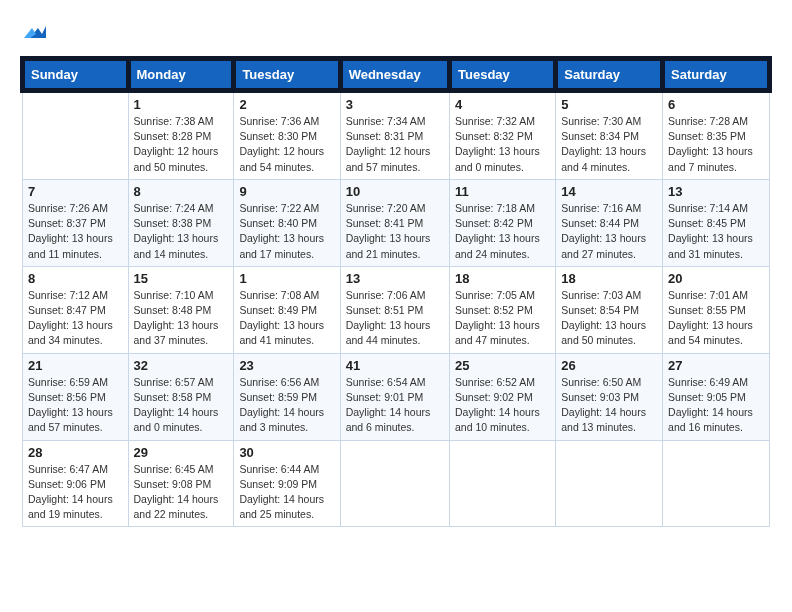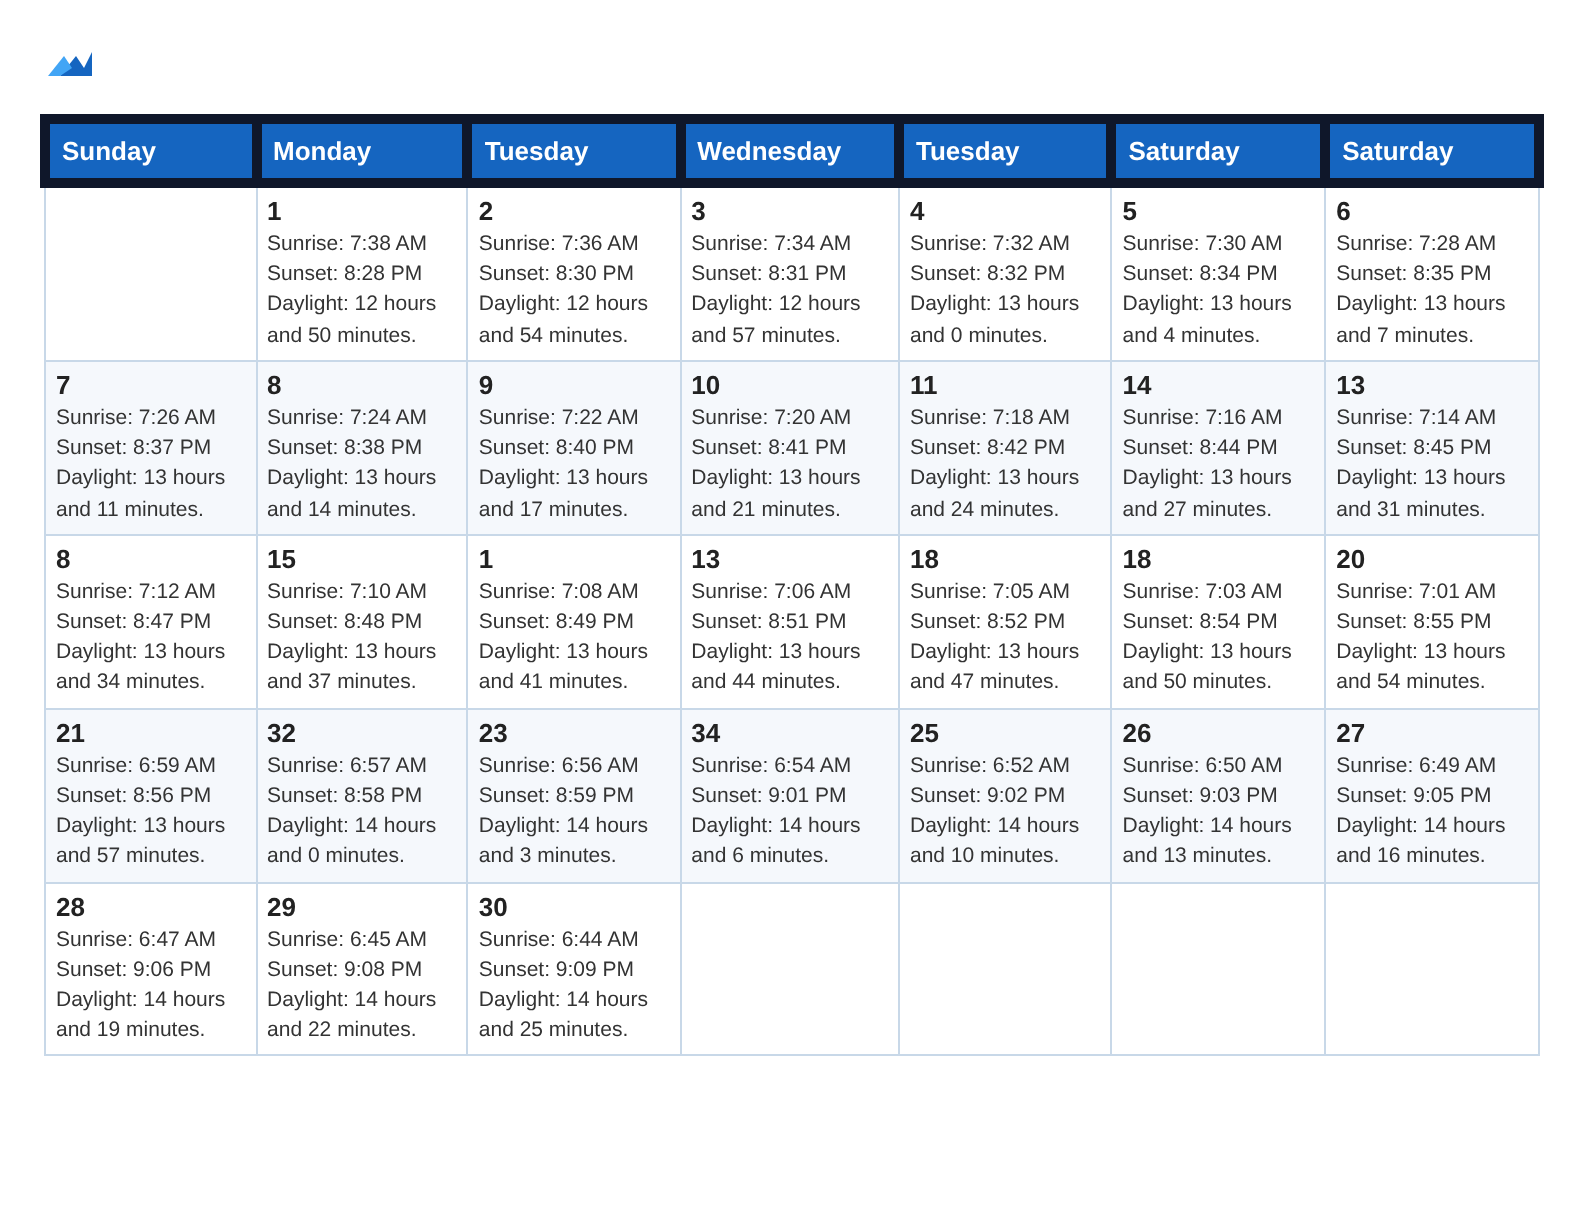--- a/index.html
+++ b/index.html
@@ -232,21 +232,21 @@
           </td>
           <td>
             <div class="day-num">32</div>
             <div class="day-info">Sunrise: 6:57 AM<br>Sunset: 8:58 PM<br>Daylight: 14 hours<br>and 0 minutes.</div>
           </td>
           <td>
             <div class="day-num">23</div>
             <div class="day-info">Sunrise: 6:56 AM<br>Sunset: 8:59 PM<br>Daylight: 14 hours<br>and 3 minutes.</div>
           </td>
           <td>
-            <div class="day-num">34</div>
+            <div class="day-num">41</div>
             <div class="day-info">Sunrise: 6:54 AM<br>Sunset: 9:01 PM<br>Daylight: 14 hours<br>and 6 minutes.</div>
           </td>
           <td>
             <div class="day-num">25</div>
             <div class="day-info">Sunrise: 6:52 AM<br>Sunset: 9:02 PM<br>Daylight: 14 hours<br>and 10 minutes.</div>
           </td>
           <td>
             <div class="day-num">26</div>
             <div class="day-info">Sunrise: 6:50 AM<br>Sunset: 9:03 PM<br>Daylight: 14 hours<br>and 13 minutes.</div>
           </td>

